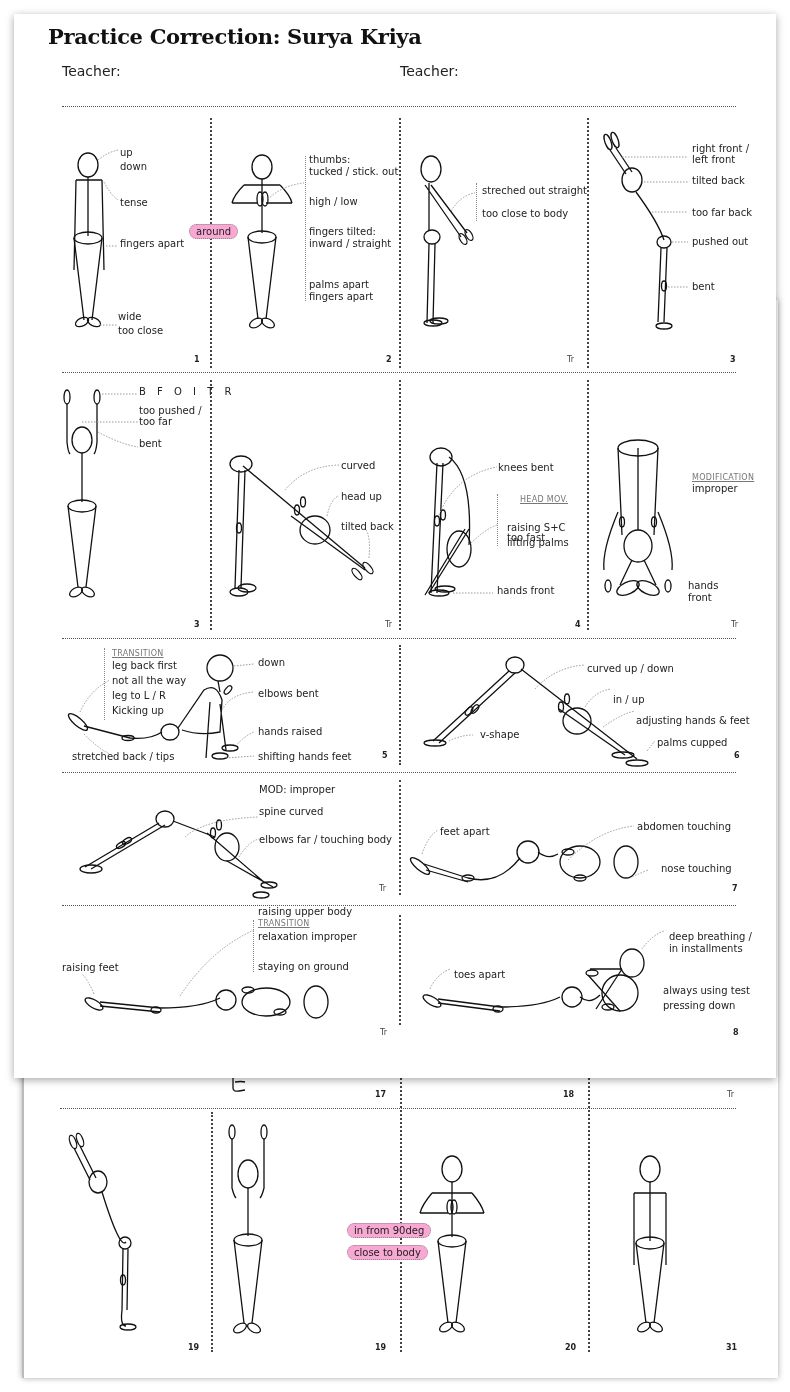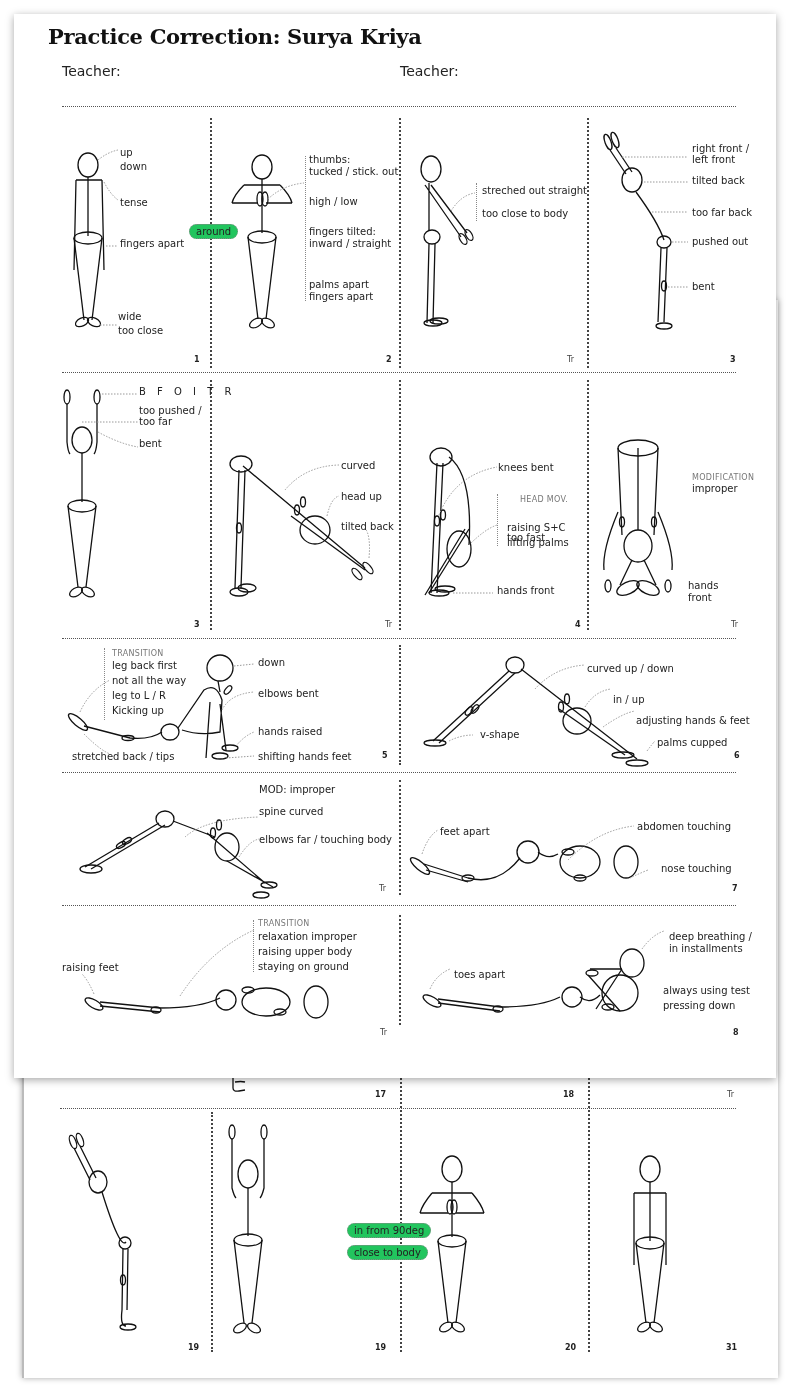--- a/index.html
+++ b/index.html
@@ -5,24 +5,24 @@
   html,body{margin:0;padding:0;background:#ffffff;}
   body{width:790px;height:1392px;position:relative;overflow:hidden;font-family:"DejaVu Sans","Liberation Sans",sans-serif;color:#222;}
   .sheet{position:absolute;background:#fff;}
   .sheet-back{left:22px;top:300px;width:754px;height:1078px;box-shadow:0 0 6px rgba(0,0,0,.35);border-left:2px solid #bbb;}
   .sheet-front{left:14px;top:14px;width:762px;height:1064px;box-shadow:0 2px 8px rgba(0,0,0,.35);}
   .title{position:absolute;left:48px;top:24px;font-family:"DejaVu Serif","Liberation Serif",serif;font-weight:bold;font-size:21px;color:#111;letter-spacing:-0.3px;}
   .field-label{position:absolute;top:63px;font-size:14px;color:#222;}
   .hr{position:absolute;height:0;border-top:1px dotted #555;}
   .vr{position:absolute;width:0;border-left:2px dotted #444;}
   .lbl{position:absolute;font-size:10px;line-height:12px;color:#222;white-space:nowrap;}
-  .cap{position:absolute;font-size:8px;color:#777;letter-spacing:0.3px;white-space:nowrap;}
+  .cap{position:absolute;font-size:8px;color:#777;letter-spacing:0.3px;white-space:nowrap;text-decoration:underline;}
   .num{position:absolute;font-size:8px;font-weight:bold;color:#222;}
   .tr{position:absolute;font-size:8px;color:#444;}
-  .pill{position:absolute;font-size:10px;padding:1px 6px;border:1px dotted #888;border-radius:8px;background:#22c55e;white-space:nowrap;}
+  .pill{position:absolute;font-size:10px;padding:1px 6px;border:1px dotted #888;border-radius:8px;background:#f9a8d4;white-space:nowrap;}
   .bracket{position:absolute;border-left:1px dotted #888;}
   svg.fig{position:absolute;overflow:visible;}
   svg.fig *{fill:none;stroke:#111;stroke-width:1.3;}
   svg.fig .lead{stroke:#999;stroke-width:1;stroke-dasharray:1.5 1.5;}
 </style>
 </head>
 <body>
 
 <div class="sheet sheet-back"></div>
 
@@ -341,21 +341,21 @@
 <div class="lbl" style="left:440px;top:826px">feet apart</div>
 <div class="lbl" style="left:637px;top:821px">abdomen touching</div>
 <div class="lbl" style="left:661px;top:863px">nose touching</div>
 <div class="num" style="left:732px;top:884px">7</div>
 
 <div class="vr" style="left:399px;top:915px;height:110px"></div>
 
 <div class="bracket" style="left:253px;top:920px;height:52px"></div>
 <div class="cap" style="left:258px;top:919px">TRANSITION</div>
 <div class="lbl" style="left:258px;top:931px">relaxation improper</div>
-<div class="lbl" style="left:258px;top:946px">raising upper body</div>
+<div class="lbl" style="left:258px;top:906px">raising upper body</div>
 <div class="lbl" style="left:258px;top:961px">staying on ground</div>
 <div class="lbl" style="left:62px;top:962px">raising feet</div>
 <svg class="fig" style="left:80px;top:980px" width="260" height="50">
   <ellipse cx="14" cy="24" rx="4" ry="10" transform="rotate(-60 14 24)"></ellipse>
   <path d="M20 22 L80 28 Q120 28 140 18 M20 26 L80 32"></path>
   <ellipse cx="76" cy="30" rx="5" ry="3"></ellipse>
   <ellipse cx="146" cy="20" rx="10" ry="10"></ellipse>
   <ellipse cx="186" cy="22" rx="24" ry="14"></ellipse>
   <ellipse cx="236" cy="22" rx="12" ry="16"></ellipse>
   <ellipse cx="168" cy="10" rx="6" ry="3"></ellipse>

